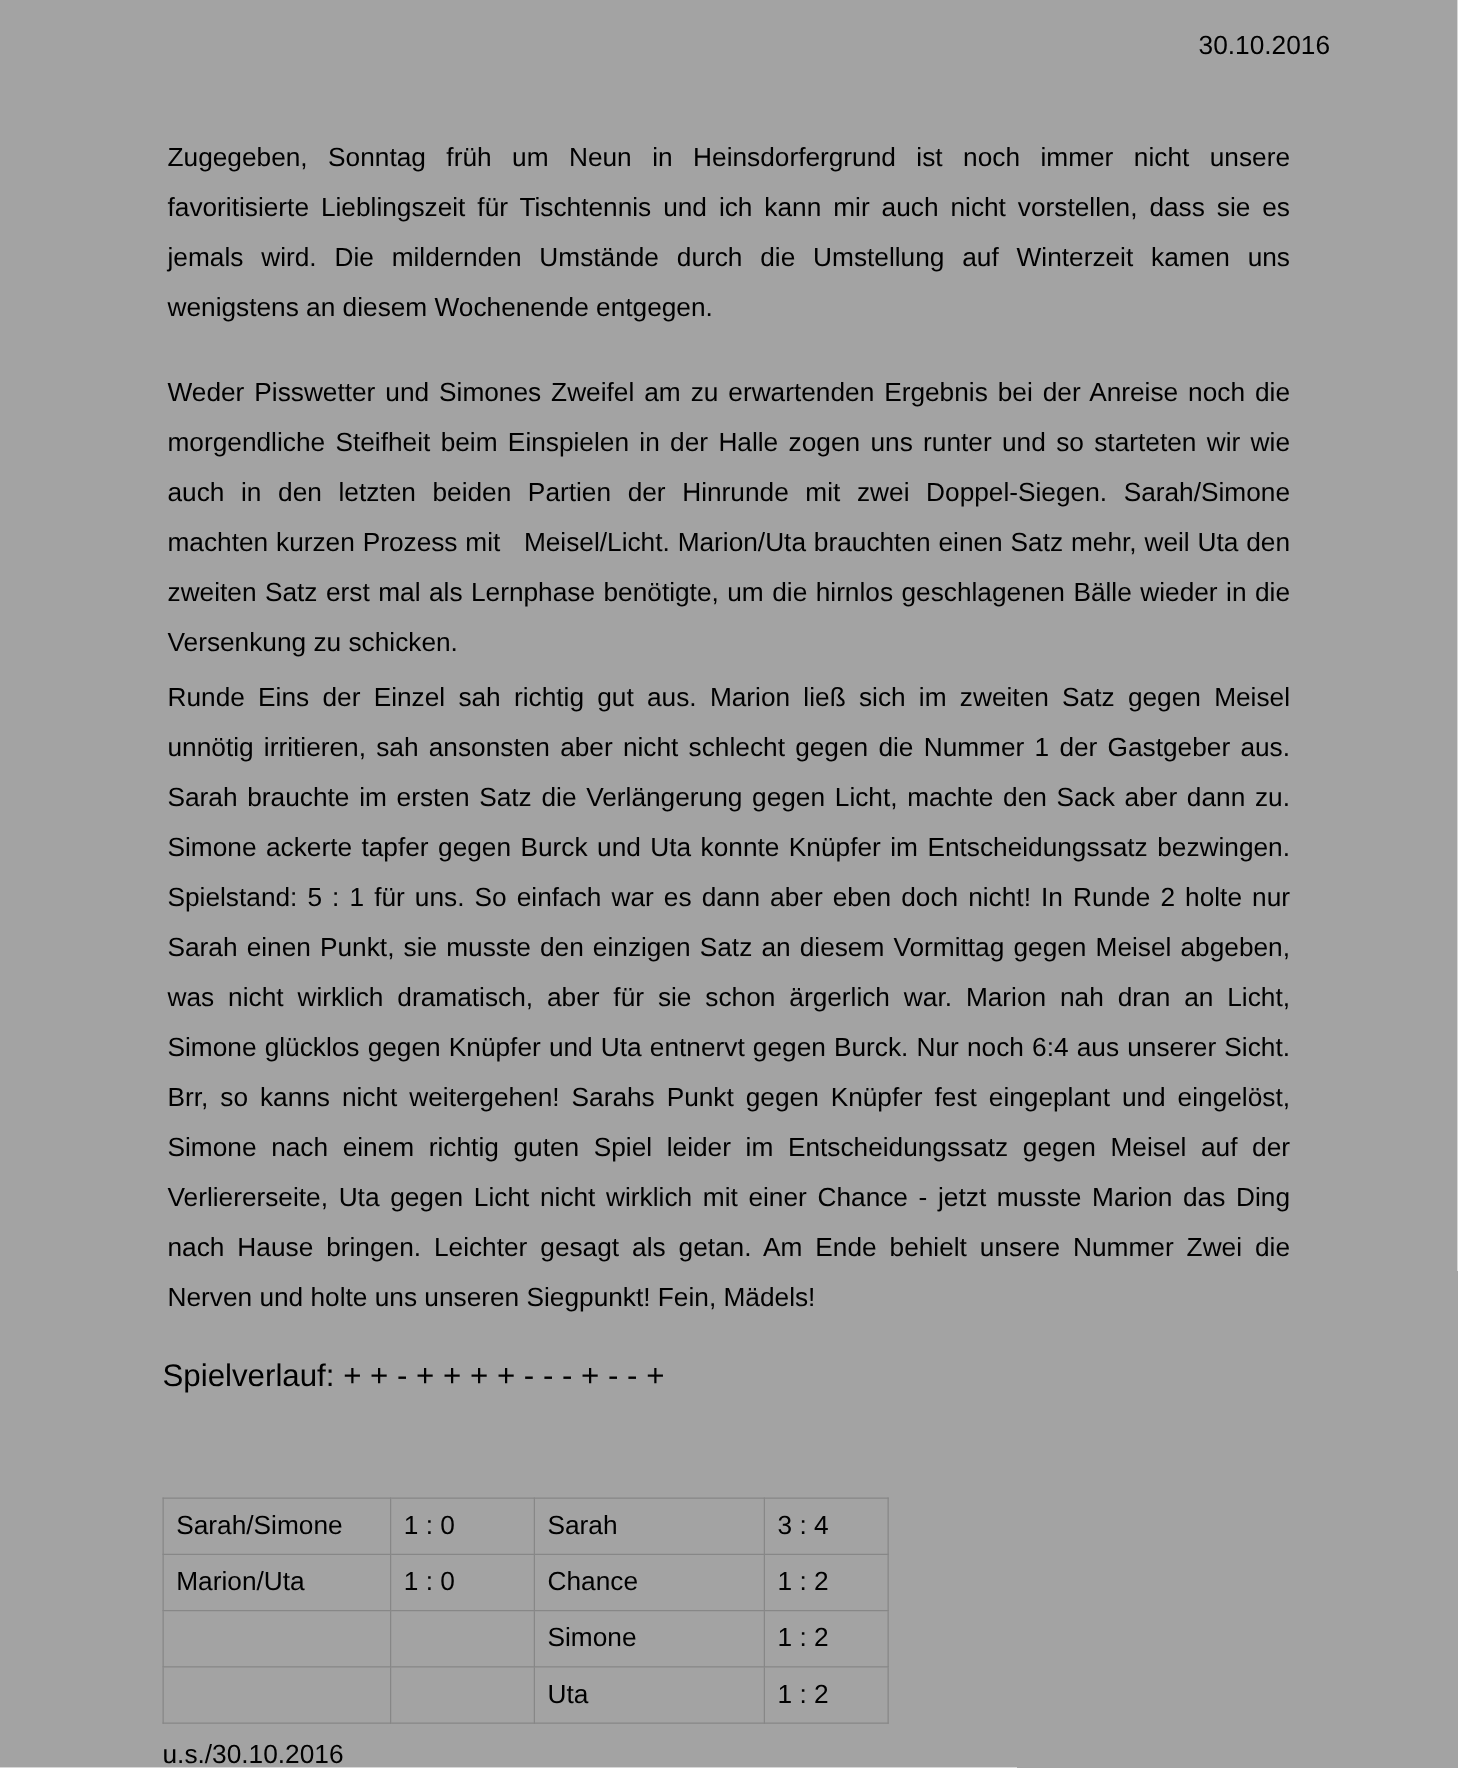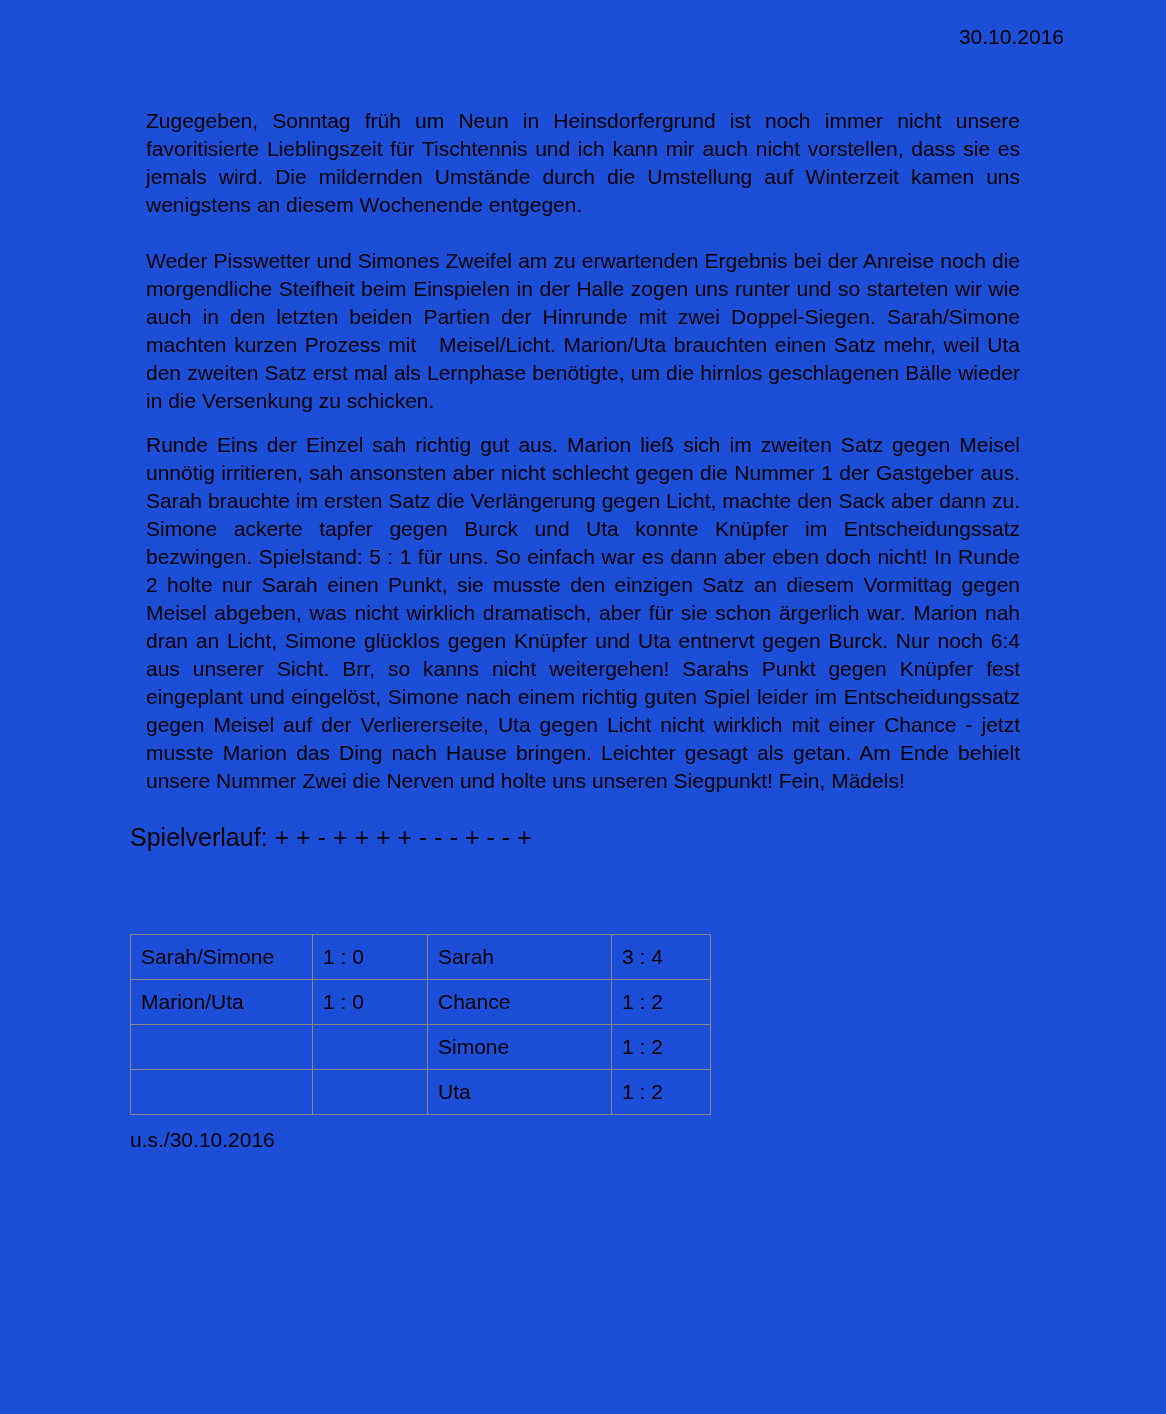--- a/index.html
+++ b/index.html
@@ -4,21 +4,21 @@
 <style>
   html, body {
     margin: 0;
     padding: 0;
     background: #ffffff;
   }
   .page {
     position: relative;
     width: 1166px;
     height: 1414px;
-    background: #1d4ed8;
+    background: #a3a3a3;
     font-family: "Liberation Sans", sans-serif;
     color: #000000;
     overflow: hidden;
   }
   .date-line {
     position: absolute;
     top: 25px;
     right: 102px;
     font-size: 21px;
     line-height: 24px;
@@ -42,23 +42,23 @@
     padding-bottom: 3px;
   }
   .title-row .score {
     padding-right: 15px;
     white-space: nowrap;
   }
   .body-text {
     margin-top: 24px;
   }
   .body-text p {
-    margin: 16px;
+    margin: 4px;
     font-size: 21px;
-    line-height: 28px;
+    line-height: 40px;
     text-align: justify;
   }
   .body-text p.para-1 {
     margin-bottom: 28px;
   }
   .spielverlauf {
     margin-top: 28px;
     font-size: 25px;
     line-height: 28px;
     white-space: nowrap;

